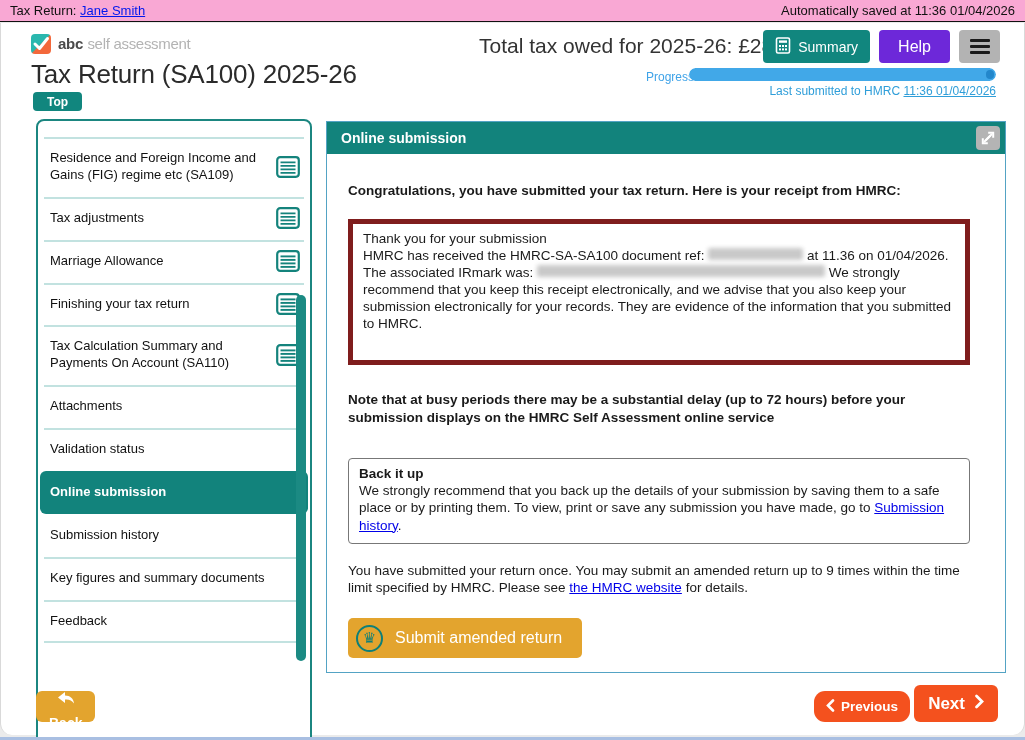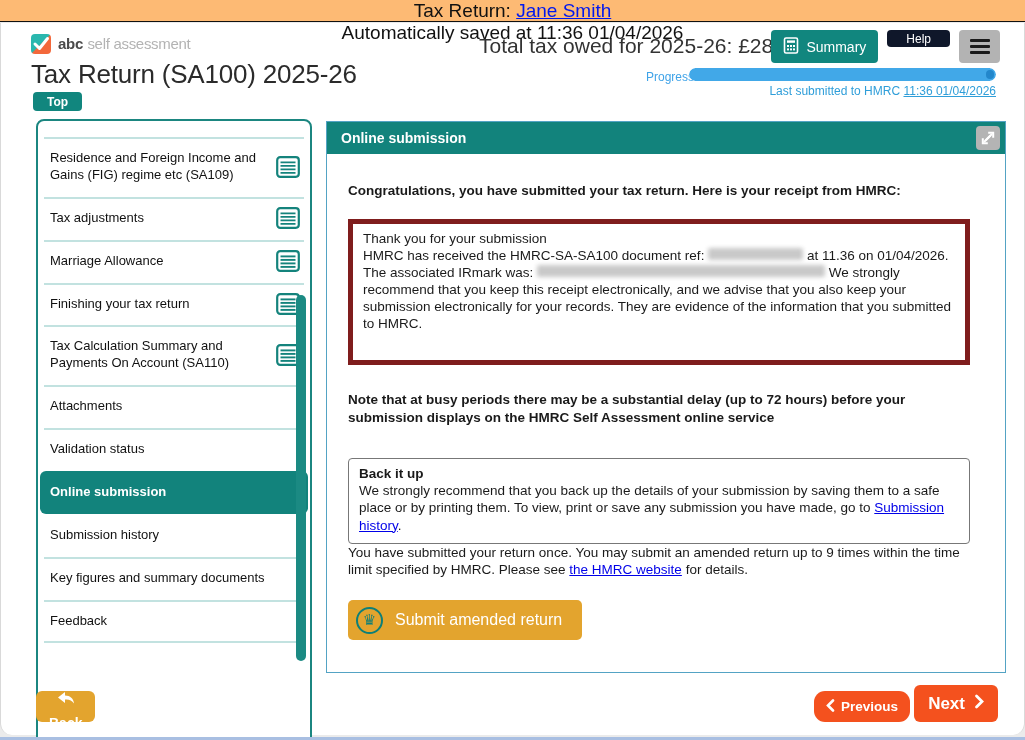--- a/index.html
+++ b/index.html
@@ -1,22 +1,22 @@
 <!DOCTYPE html>
 <html><head>
 <meta charset="utf-8">
 <style>
   * { margin:0; padding:0; box-sizing:border-box; }
   html,body { width:1025px; height:740px; overflow:hidden; background:#ebebeb;
               font-family:"Liberation Sans","DejaVu Sans",sans-serif; }
 
   
-  .topbar { position:absolute; top:0; left:0; right:0; height:22px; background:#fdba74;
+  .topbar { position:absolute; top:0; left:0; right:0; height:22px; background:#f9a8d4;
             border-bottom:1px solid #111; display:flex; justify-content:space-between;
-            align-items:center; padding:0 10px; font-size:19px; color:#111; z-index:5;flex-direction:column; }
+            align-items:center; padding:0 10px; font-size:13px; color:#111; z-index:5; }
   .topbar a { color:#0018ee; text-decoration:underline; }
 
   .bottom-blue { position:absolute; left:0; right:0; bottom:0; height:3px; background:#a9bfe2; }
 
   
   .frame { position:absolute; top:23px; left:0; right:0; bottom:5px; background:#fff;
            border-radius:0 0 12px 12px; border-left:1px solid #d9d9d9; border-right:1px solid #d9d9d9; }
 
   
   .logo { position:absolute; left:30px; top:11px; display:flex; align-items:center; gap:7px; }
@@ -25,22 +25,22 @@
   .logo-icon svg { position:absolute; left:1px; top:1px; }
   .logo-bold { font-size:15px; font-weight:bold; color:#4a4a4a; letter-spacing:-0.3px; }
   .logo-light { font-size:15px; color:#b3b3b3; letter-spacing:-0.3px; }
 
   .total-tax { position:absolute; left:478px; top:11px; font-size:21px; color:#333; }
 
   .hdr-buttons { position:absolute; right:24px; top:7px; display:flex; gap:9px; }
   .btn-summary { height:33px; background:#11867e; color:#fff; border:none; border-radius:4px;
                  font-size:14px; padding:0 12px; display:flex; align-items:center; gap:7px; cursor:pointer;
                  font-family:inherit; }
-  .btn-help { height:17px; background:#0f172a; color:#fff; border:none; border-radius:4px;
-              font-size:12px; padding:0 19px; cursor:pointer; font-family:inherit; }
+  .btn-help { height:33px; background:#6d28d9; color:#fff; border:none; border-radius:4px;
+              font-size:16px; padding:0 19px; cursor:pointer; font-family:inherit; }
   .btn-burger { height:33px; width:41px; background:#b3b3b3; border:none; border-radius:4px;
                 display:flex; flex-direction:column; justify-content:center; align-items:center; gap:3px; cursor:pointer; }
   .btn-burger span { display:block; width:20px; height:3px; background:#1a1a1a; border-radius:1px; }
 
   .page-title { position:absolute; left:30px; top:36px; font-size:26px; color:#2b2b2b; font-weight:400;
                 letter-spacing:-0.2px; }
   .btn-top { position:absolute; left:32px; top:69px; height:19px; background:#11867e; color:#fff;
              border:none; border-radius:4px; font-size:12px; font-weight:bold; padding:0 14px; cursor:pointer;
              font-family:inherit; }
 
@@ -83,21 +83,21 @@
               filter:blur(2px); vertical-align:baseline; }
   .redacted.ref { width:95px; }
   .redacted.irmark { width:288px; }
 
   .note { margin-top:26px; font-weight:bold; width:600px; }
 
   .backup-box { margin-top:32px; border:1px solid #777; border-radius:4px; padding:6px 10px 9px 10px; }
   .backup-title { font-weight:bold; }
   a.inline-link { color:#0000e8; text-decoration:underline; }
 
-  .amended-para { }
+  .amended-para { margin-top:18px; }
 
   .btn-submit-amended { margin-top:22px; height:40px; background:#e3a42e; color:#fff; border:none;
                         border-radius:5px; font-size:16px; display:inline-flex; align-items:center;
                         gap:12px; padding:0 20px 0 8px; cursor:pointer; font-family:inherit; }
   .crown-circle { width:27px; height:27px; border:2px solid #0e7f78; border-radius:50%;
                   display:flex; align-items:center; justify-content:center; }
   .crown-glyph { font-family:"DejaVu Sans",sans-serif; font-size:15px; color:#0e7f78; line-height:1; }
 
   
   .btn-back { position:absolute; left:35px; bottom:13px; height:31px; background:#e3a42e; color:#fff;

